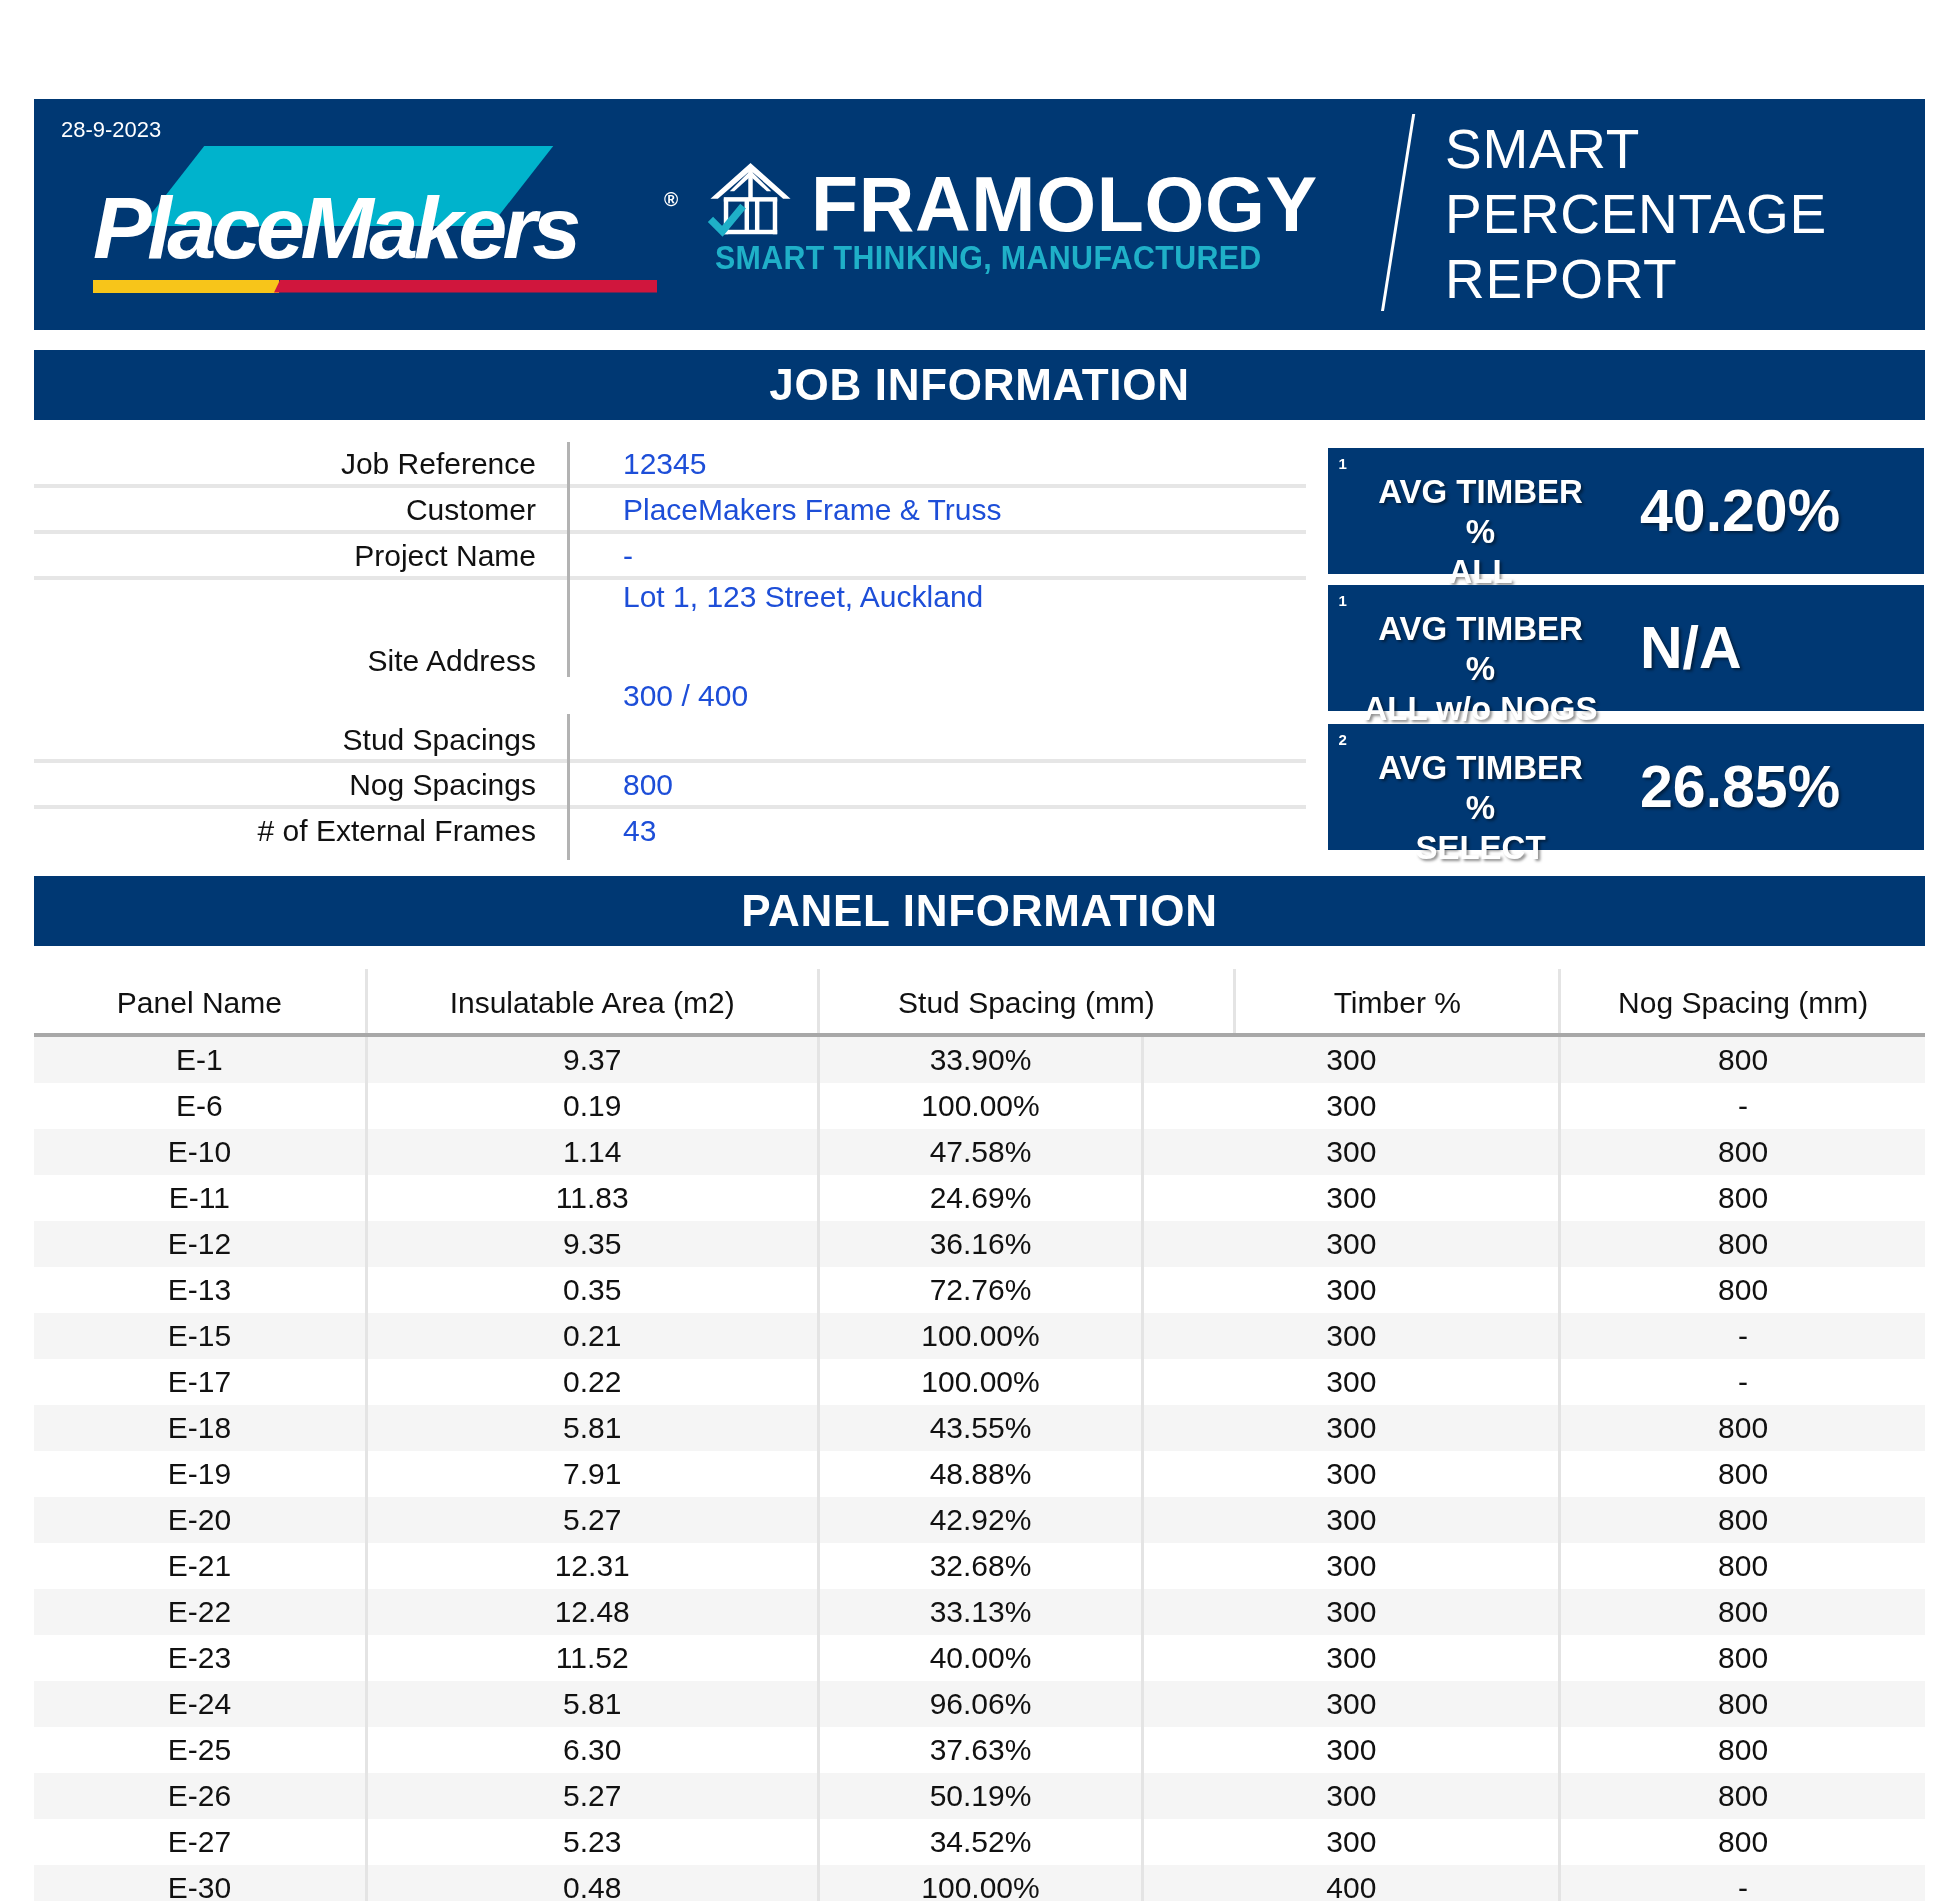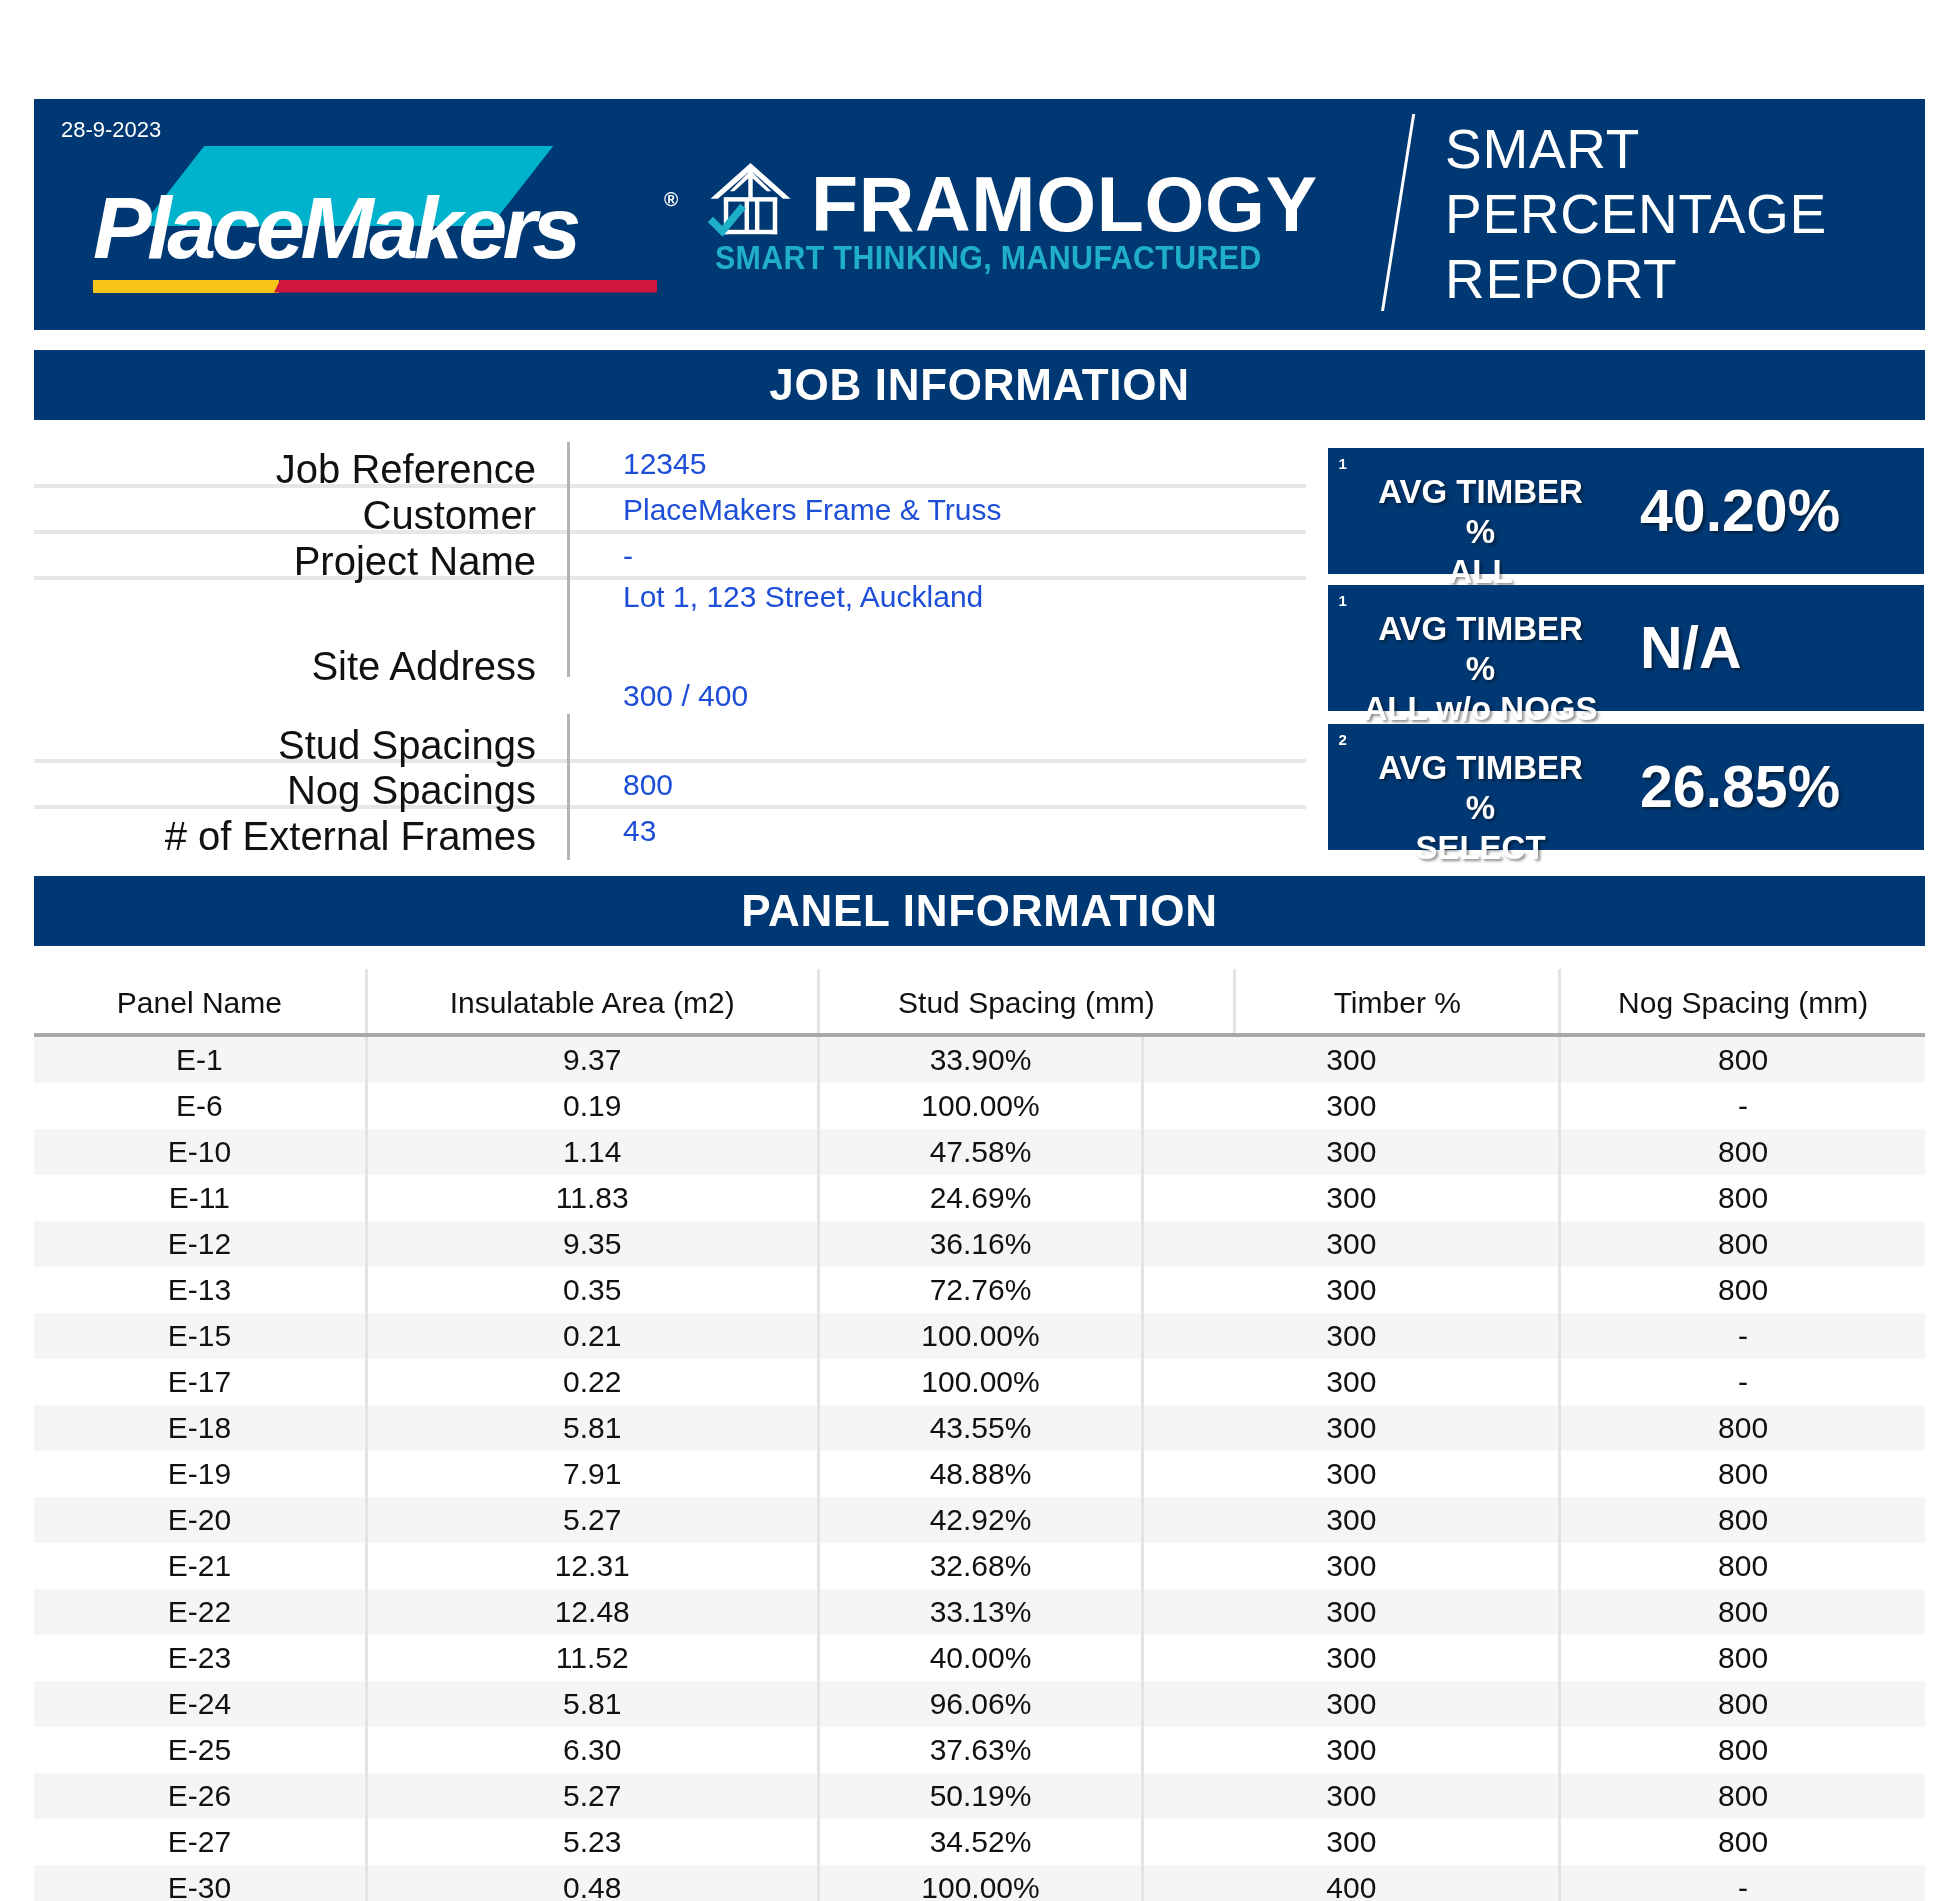--- a/index.html
+++ b/index.html
@@ -64,21 +64,21 @@
   .panel-bar { top: 876px; }
 
   
   .job-info { position: absolute; left: 34px; top: 442px; width: 1272px; }
   .job-row { position: relative; height: 46px; border-bottom: 4.5px solid #e6e6e6; }
   .job-row.tall { height: 92px; border-bottom: none; }
   .job-row.spacer { height: 42px; border-bottom: none; }
   .job-row.stud { height: 49px; }
   .job-row.last { border-bottom: none; }
   .job-label {
-    position: absolute; right: calc(1272px - 502px); top: 4.5px; font-size: 40px; text-align: left;
+    position: absolute; right: calc(1272px - 502px); top: 4.5px; font-size: 30px; text-align: left;
     white-space: nowrap; color: #111;
   }
   .job-divider { position: absolute; left: 533px; top: 0; bottom: -4.5px; width: 3px; background: #b3b3b3; }
   .job-value { position: absolute; left: 589px; top: 4.5px; font-size: 30px; white-space: nowrap; color: #1d4ed8; }
   .job-row.tall .job-label { top: 34px; margin-top: 30px; }
   .job-row.tall .job-value { top: 0px; }
   .job-row.spacer .job-value { top: 7.4px; }
   .job-row.stud .job-label { top: 9px; }
 
   

